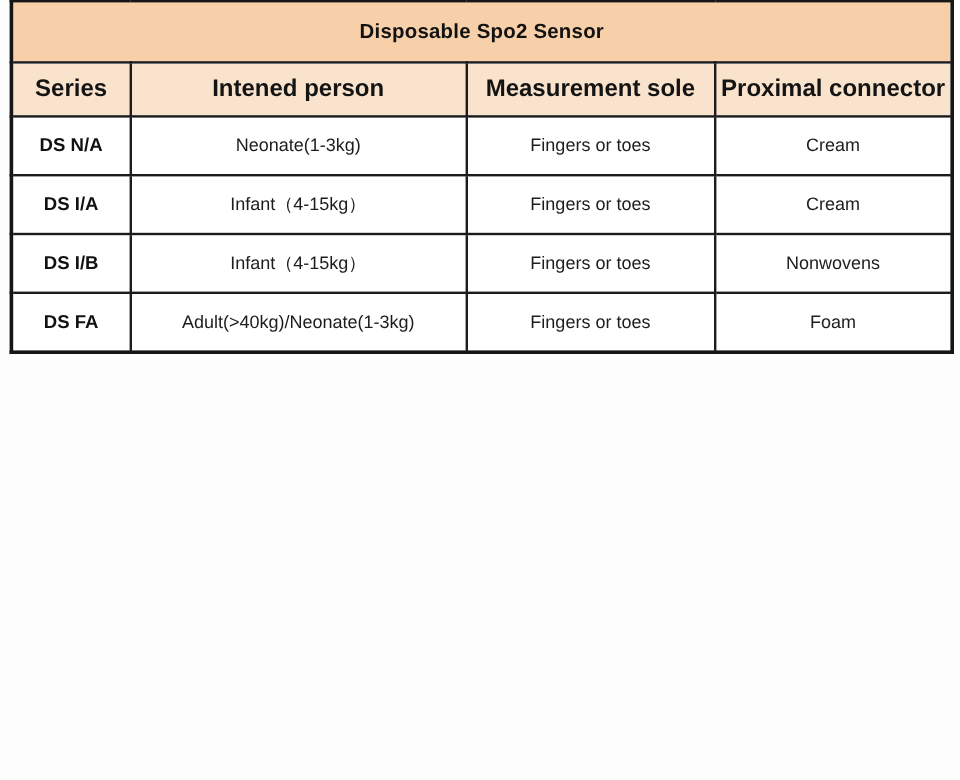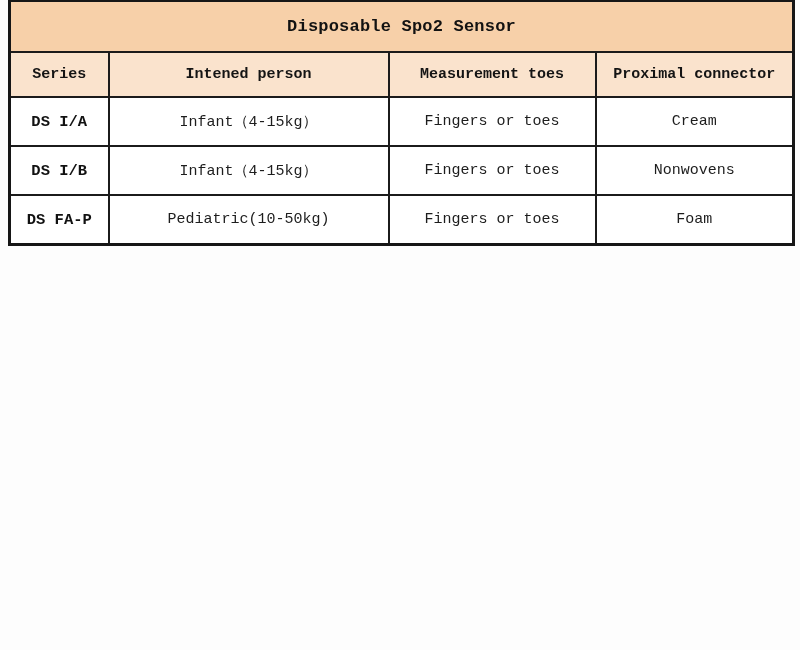--- a/index.html
+++ b/index.html
@@ -6,21 +6,21 @@
     margin: 0;
     padding: 0;
     background: #ffffff;
   }
   .page {
     position: relative;
     width: 800px;
     height: 650px;
     overflow: hidden;
     background: #fdfdfd;
-    font-family: Liberation Mono, monospace;
+    font-family: Liberation Sans, sans-serif;
   }
   table.sensor-table {
     position: absolute;
     left: 8px;
     top: -1px;
     width: 784px;
     border-collapse: collapse;
     table-layout: fixed;
     border: 3px solid #161616;
   }
@@ -40,21 +40,21 @@
     height: 49px;
     background: #f7d0a9;
     font-size: 17px;
     font-weight: bold;
     color: #121212;
     letter-spacing: 0.2px;
   }
   .header-cell {
     height: 43px;
     background: #fae3cd;
-    font-size: 15px;
+    font-size: 20px;
     font-weight: bold;
     color: #141414;
   }
   tbody td {
     height: 47px;
     background: #ffffff;
     font-size: 15px;
   }
   td.series-cell {
     font-weight: bold;
@@ -77,38 +77,44 @@
         <col class="c3">
         <col class="c4">
     </colgroup>
     <thead>
       <tr>
         <th colspan="4" class="title-cell">Disposable Spo2 Sensor</th>
       </tr>
       <tr>
         <th class="header-cell">Series</th>
         <th class="header-cell">Intened person</th>
-        <th class="header-cell">Measurement toes</th>
+        <th class="header-cell">Measurement sole</th>
         <th class="header-cell">Proximal connector</th>
       </tr>
     </thead>
     <tbody>
+      <tr>
+        <td class="series-cell">DS N/A</td>
+        <td class="person-cell">Neonate(1-3kg)</td>
+        <td class="part-cell">Fingers or toes</td>
+        <td class="connector-cell">Cream</td>
+      </tr>
       <tr>
         <td class="series-cell">DS I/A</td>
         <td class="person-cell">Infant（4-15kg）</td>
         <td class="part-cell">Fingers or toes</td>
         <td class="connector-cell">Cream</td>
       </tr>
       <tr>
         <td class="series-cell">DS I/B</td>
         <td class="person-cell">Infant（4-15kg）</td>
         <td class="part-cell">Fingers or toes</td>
         <td class="connector-cell">Nonwovens</td>
       </tr>
       <tr>
-        <td class="series-cell">DS FA-P</td>
-        <td class="person-cell">Pediatric(10-50kg)</td>
+        <td class="series-cell">DS FA</td>
+        <td class="person-cell">Adult(&gt;40kg)/Neonate(1-3kg)</td>
         <td class="part-cell">Fingers or toes</td>
         <td class="connector-cell">Foam</td>
       </tr>
     </tbody>
   </table>
 </div>
 
 </body></html>

